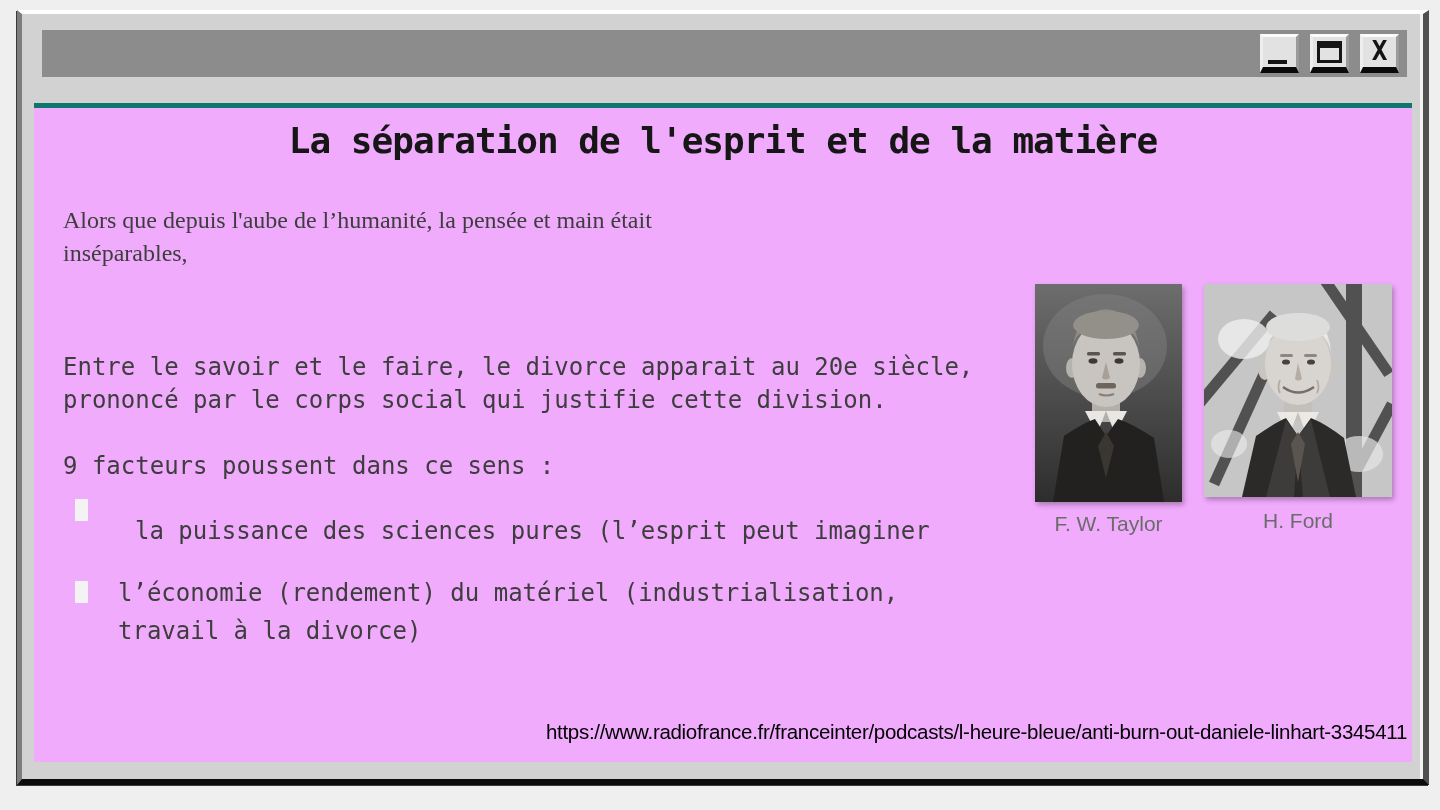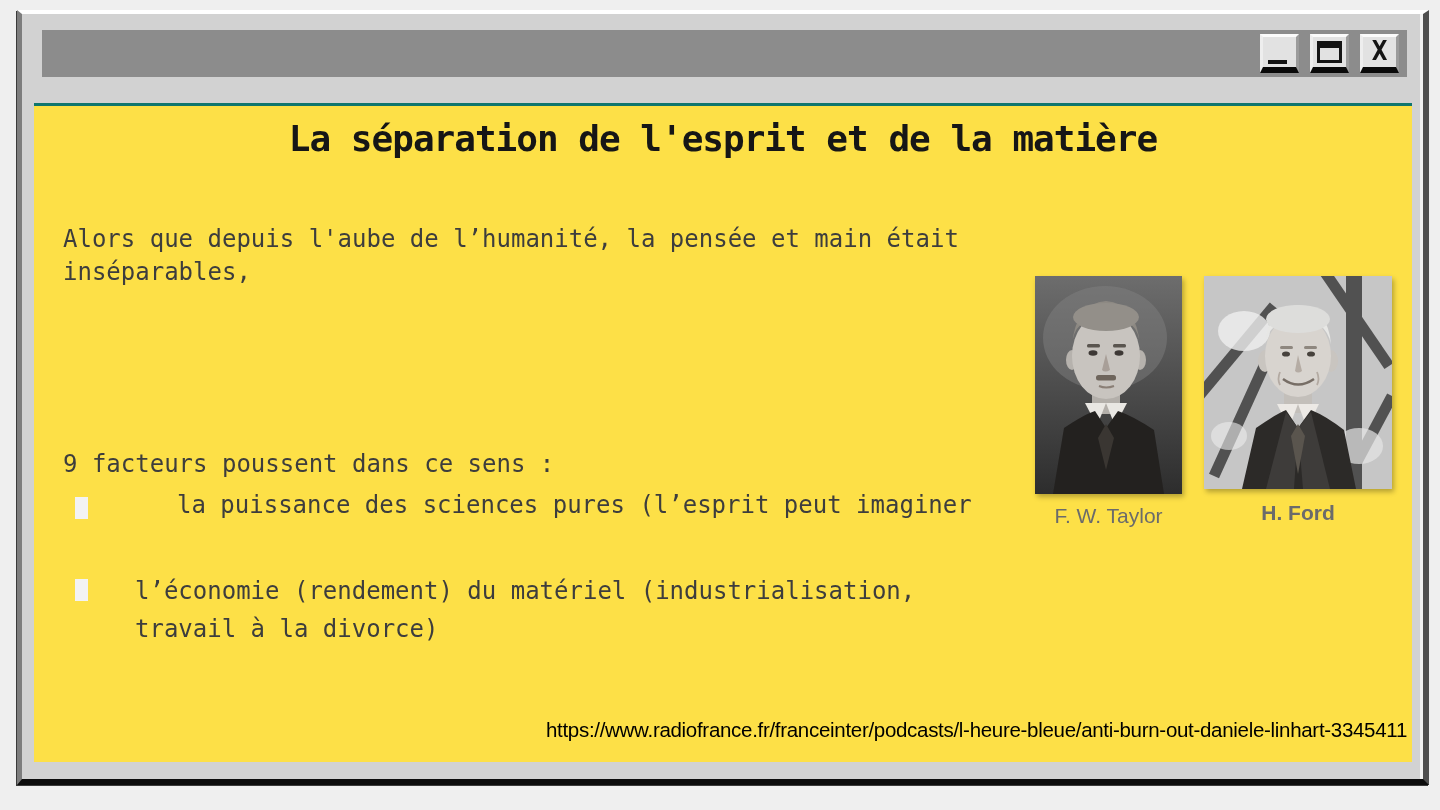--- a/index.html
+++ b/index.html
@@ -40,49 +40,49 @@
   .glyph-close {
     position:absolute; left:0; top:0; width:100%; height:100%;
     display:flex; align-items:center; justify-content:center;
     font:700 26px "DejaVu Sans Mono", monospace; color:#141414; line-height:1;
     padding-bottom:2px;
   }
 
   
   .content {
     position:absolute; left:12px; top:89px; width:1378px; height:659px;
-    background:#fde047; border-top:3px solid #0f766e;
+    background:#f0abfc; border-top:5px solid #0f766e;
   }
   .slide-title {
     position:absolute; top:9px; left:0; width:100%; text-align:center;
     font:700 36px/48px "DejaVu Sans Mono", monospace; letter-spacing:-1px; color:#161616;
     white-space:nowrap;
   }
   .mono-block { position:absolute; color:#3d3d3d; font:400 24px/33px "DejaVu Sans Mono", monospace; white-space:nowrap; }
-  .para1 { left:29px; top:117px; }
+  .para1 { left:29px; top:96px;font-family:Liberation Serif, serif; }
   .para2 { left:29px; top:243px; }
   .para3 { left:29px; top:342px; }
   .bullet-block { line-height:38px; }
-  .bullet1 { left:101px; top:380px;margin-left:42px; }
-  .bullet2 { left:101px; top:466px; }
+  .bullet1 { left:101px; top:404px; }
+  .bullet2 { left:84px; top:466px; }
   .bullet-mark { position:absolute; left:41px; width:13px; height:22px; background:#f3f3f3; }
   .bm1 { top:391px; }
   .bm2 { top:473px; }
 
   
-  .portrait { position:absolute; }
+  .portrait { position:absolute;margin-top:6px; }
   .portrait-taylor { left:1001px; top:170px; width:147px; }
   .portrait-ford  { left:1170px; top:170px; width:188px; }
   .photo { display:block; box-shadow:2px 3px 5px rgba(0,0,0,0.28); }
   .caption {
     position:absolute; width:100%; text-align:center;
     font:400 21px "Liberation Sans", sans-serif; color:#6b6b6b; white-space:nowrap;
   }
   .caption-taylor { top:228px; }
-  .caption-ford  { top:225px;font-weight:bold; }
+  .caption-ford  { top:225px; }
 
   
   .source-url {
     position:absolute; right:5px; top:612px;
     font:400 20.5px "Liberation Sans", sans-serif; letter-spacing:-0.3px; color:#000;
     text-decoration:none; white-space:nowrap; cursor:pointer;
   }
 </style>
 </head>
 <body>
@@ -106,20 +106,24 @@
 
     <div class="content">
 
       <div class="slide-title">La séparation de l'esprit et de la matière</div>
 
       <div class="mono-block para1">
         <div>Alors que depuis l'aube de l’humanité, la pensée et main était</div>
         <div>inséparables,</div>
       </div>
 
+      <div class="mono-block para2">
+        <div>Entre le savoir et le faire, le divorce apparait au 20e siècle,</div>
+        <div>prononcé par le corps social qui justifie cette division.</div>
+      </div>
 
       <div class="mono-block para3">
         <div>9 facteurs poussent dans ce sens :</div>
       </div>
 
       <div class="bullet-mark bm1"></div>
       <div class="mono-block bullet-block bullet1">
         <div>la puissance des sciences pures (l’esprit peut imaginer</div>
       </div>
 

